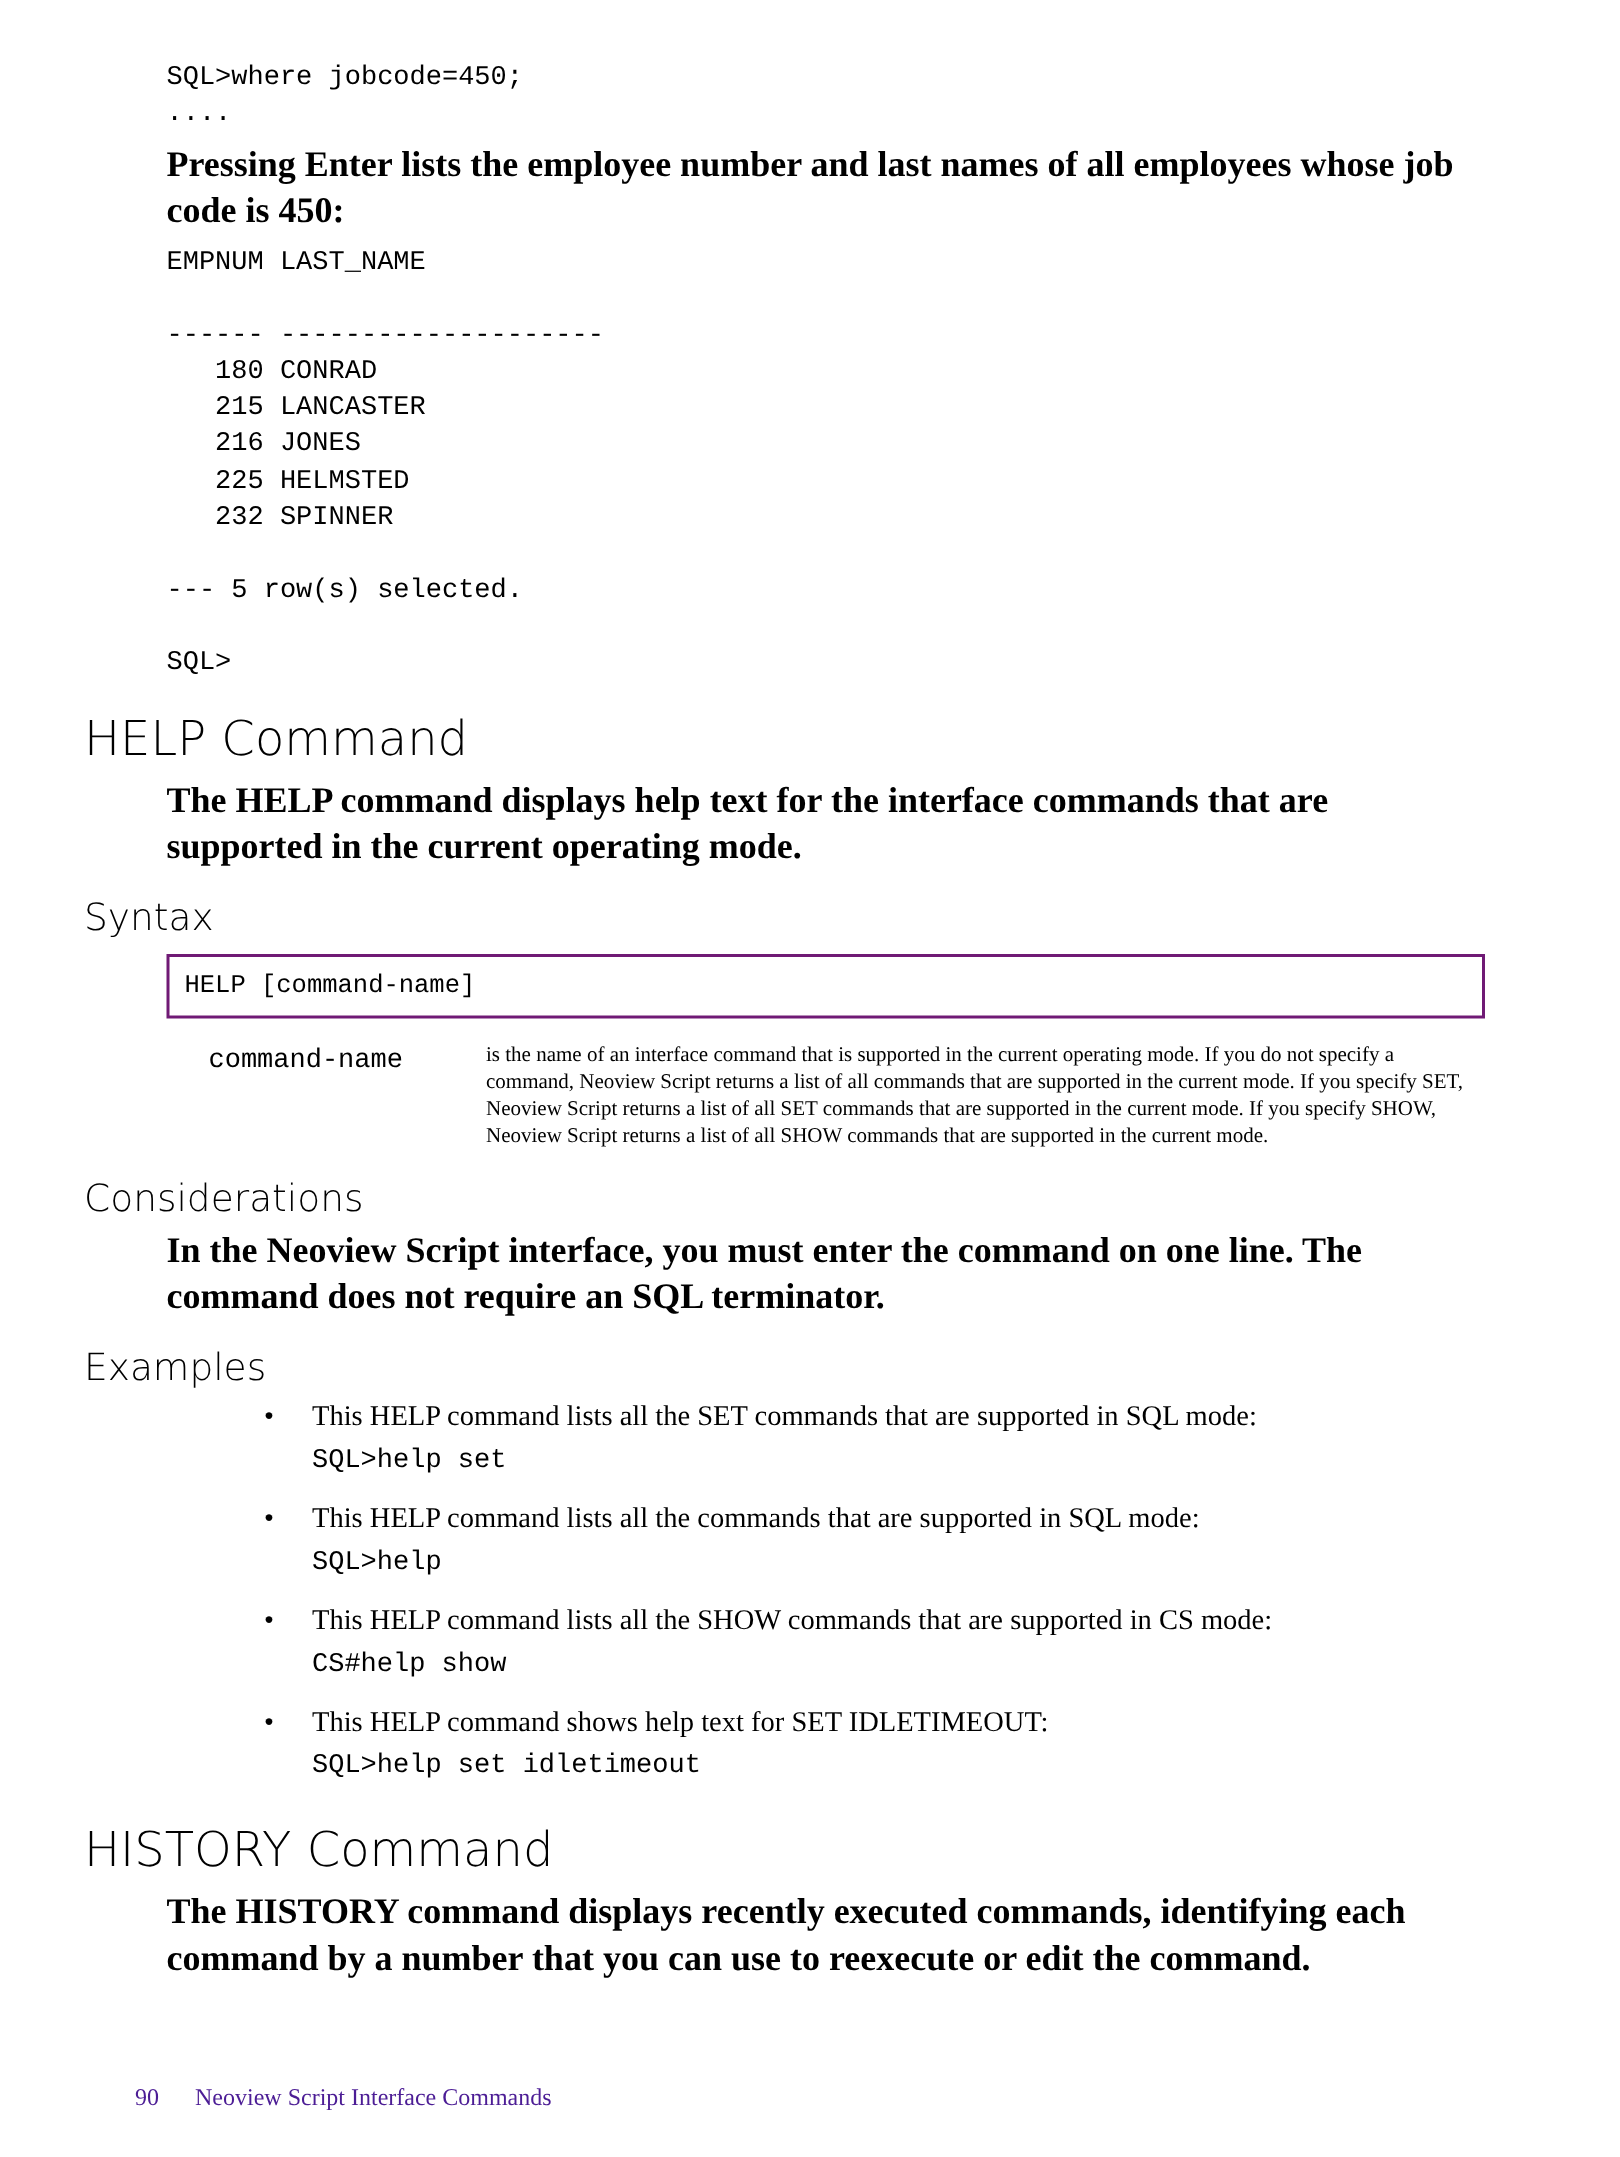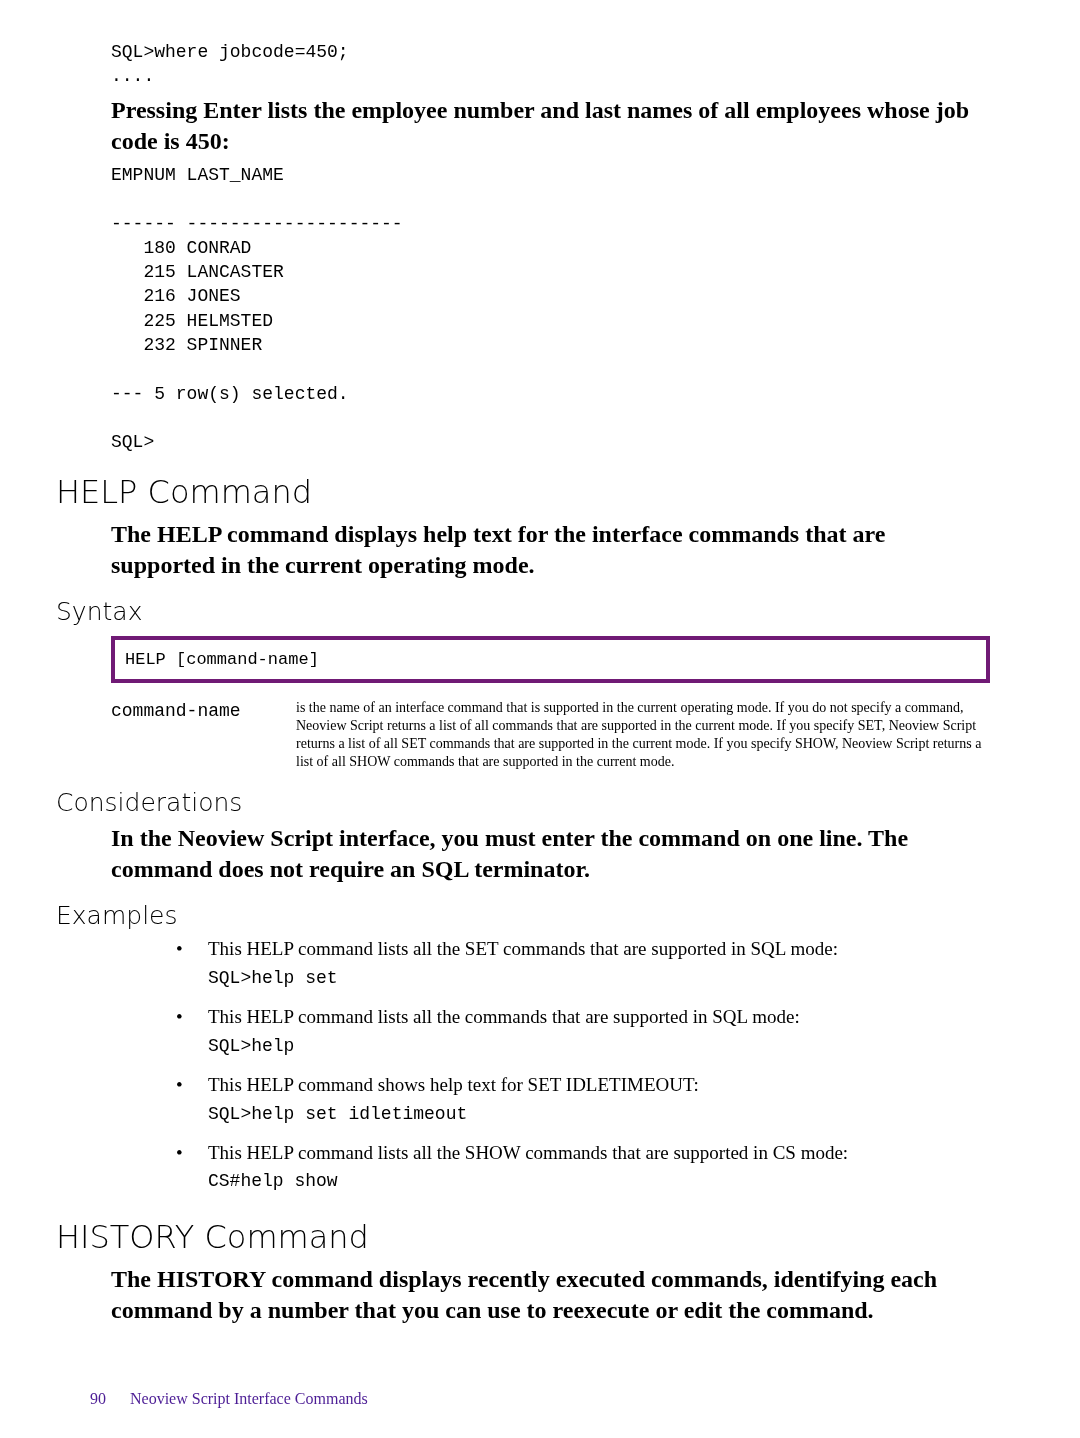--- a/index.html
+++ b/index.html
@@ -36,30 +36,30 @@
     font-stretch: condensed;
   }
   .h3 {
     font-family: "Trebuchet MS", "Segoe UI", "DejaVu Sans", sans-serif;
     font-weight: 300;
     font-size: 25px;
     margin: 16px 0 6px 0;
     font-stretch: condensed;
   }
   .syntax-box {
-    border: 4px solid #701a75;
+    border: 2px solid #701a75;
     margin: 10px 0 16px 55px;
     padding: 10px 10px;
     font-family: "Courier New", Courier, monospace;
     font-size: 17px;
     white-space: pre;
   }
   .def-row {
     display: flex;
-    margin-left: 55px;
+    margin-left: 83px;
     margin-bottom: 6px;
     justify-content: flex-end;
   }
   .def-term {
     width: 185px;
     flex: 0 0 185px;
     font-family: "Courier New", Courier, monospace;
     font-size: 18px;
     padding-top: 2px;
   }
@@ -149,26 +149,26 @@
   <ul class="examples">
     <li>
       <span>This HELP command lists all the SET commands that are supported in SQL mode:</span>
       <div class="example-code">SQL&gt;help set</div>
     </li>
     <li>
       <span>This HELP command lists all the commands that are supported in SQL mode:</span>
       <div class="example-code">SQL&gt;help</div>
     </li>
     <li>
+      <span>This HELP command lists all the SHOW commands that are supported in CS mode:</span>
+      <div class="example-code">CS#help show</div>
+    </li>
+    <li>
       <span>This HELP command shows help text for SET IDLETIMEOUT:</span>
       <div class="example-code">SQL&gt;help set idletimeout</div>
-    </li>
-    <li>
-      <span>This HELP command lists all the SHOW commands that are supported in CS mode:</span>
-      <div class="example-code">CS#help show</div>
     </li>
   </ul>
 
   <div class="h2" style="margin-top:24px;">HISTORY Command</div>
 
   <div class="body-text indent1">The HISTORY command displays recently executed commands, identifying each command by a number that you can use to reexecute or edit the command.</div>
 </div>
 
 <div class="footer">
   <span class="page-num">90</span>

